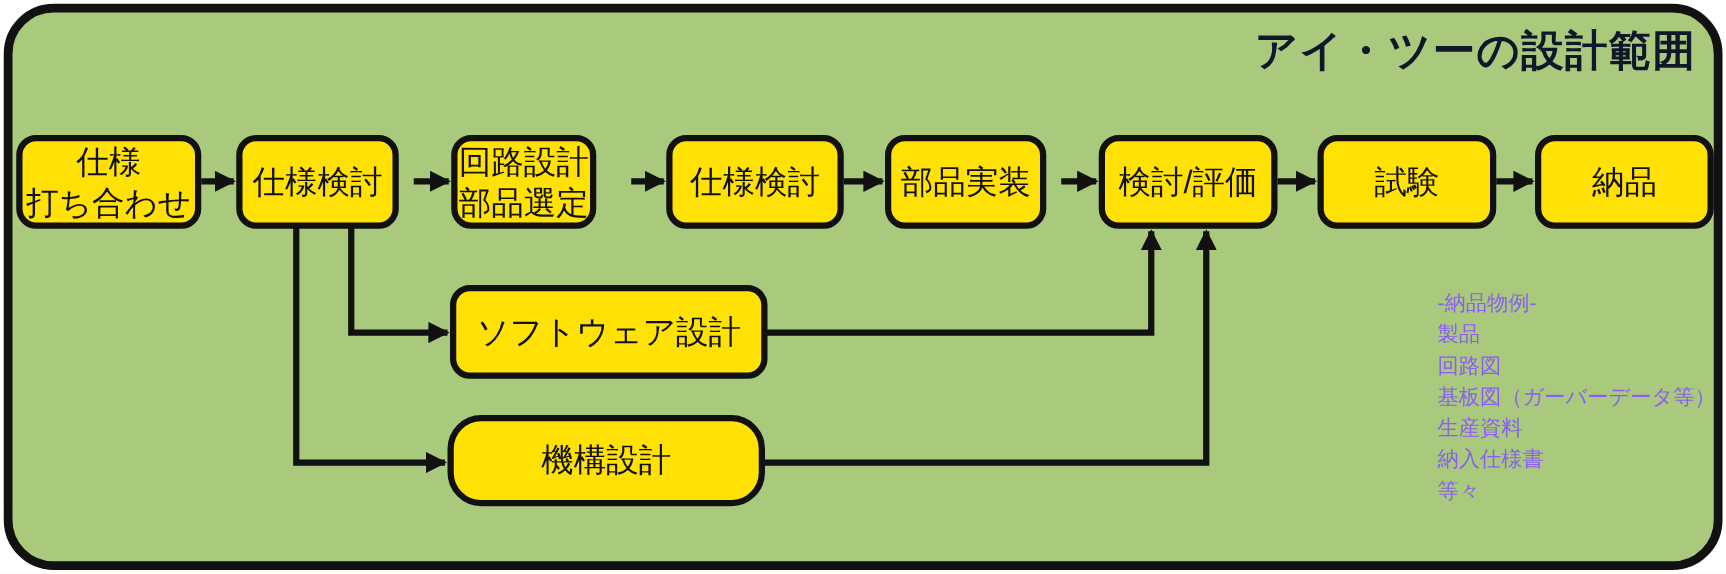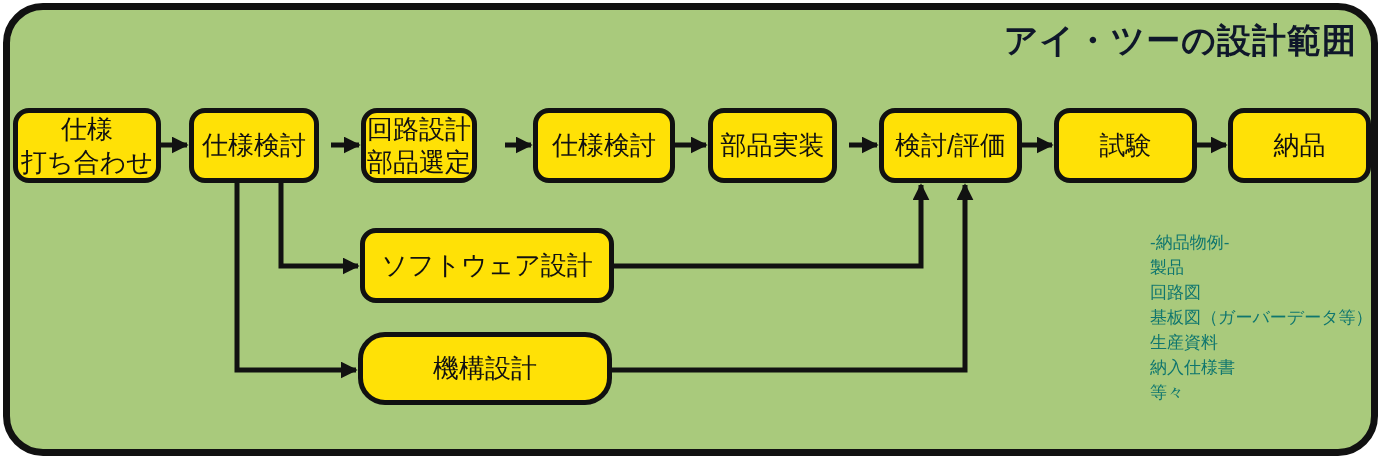--- a/index.html
+++ b/index.html
@@ -62,21 +62,21 @@
   #b7 { left: 1228px; width: 143px; }
   
   #bs { left: 360px; top: 228px; width: 254px; height: 75px; }
   #bm { left: 358px; top: 332px; width: 254px; height: 73px; border-radius: 27px; }
   #deliverables {
     position: absolute;
     left: 1150px;
     top: 230px;
     font-size: 17px;
     line-height: 25px;
-    color: #0f766e;
+    color: #8b5cf6;
     white-space: nowrap;
   }
 </style>
 </head>
 <body>
 
 <div id="stage">
 
   <div id="frame"></div>
 

